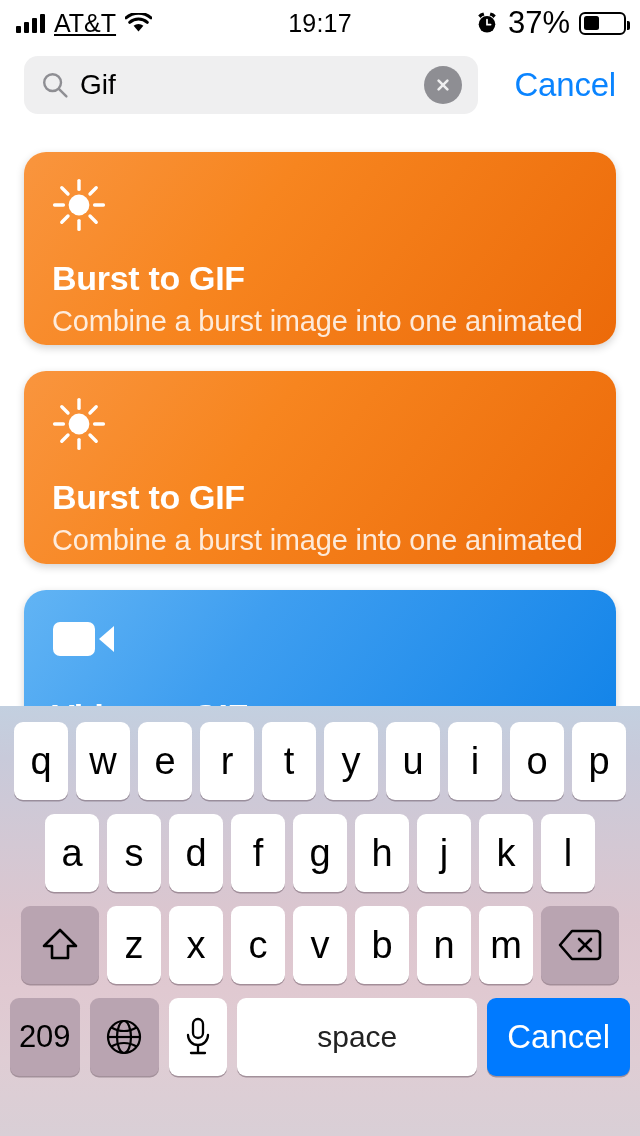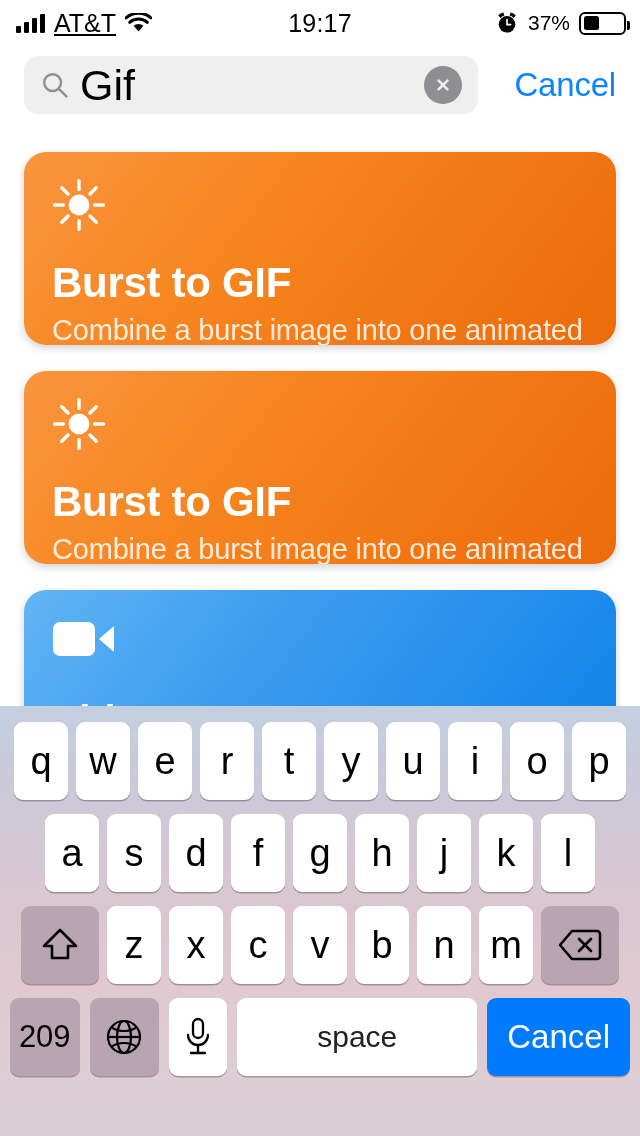--- a/index.html
+++ b/index.html
@@ -20,40 +20,40 @@
   .sb-center { position: absolute; left: 0; width: 640px; text-align: center;
     font-size: 25px; font-weight: 500; letter-spacing: 0.2px; }
   .sb-right { position: absolute; right: 14px; display: flex; align-items: center; gap: 9px; }
   .bars { display: flex; align-items: flex-end; gap: 3px; height: 20px; }
   .bars i { display: block; width: 5px; background: #000; border-radius: 1px; }
   .bars i:nth-child(1) { height: 7px; }
   .bars i:nth-child(2) { height: 11px; }
   .bars i:nth-child(3) { height: 15px; }
   .bars i:nth-child(4) { height: 19px; }
   .carrier { font-size: 25px; font-weight: 500; text-decoration: underline; }
-  .pct { font-size: 21px; font-weight: 500; }
+  .pct { font-size: 31px; font-weight: 500; }
   .battery { position: relative; width: 47px; height: 23px; border: 2.4px solid #000;
     border-radius: 6px; }
   .battery .fill { position: absolute; top: 2.6px; left: 2.6px; bottom: 2.6px;
     background: #000; border-radius: 2.5px; }
   .battery .cap { position: absolute; right: -6px; top: 7px; width: 3.5px; height: 9px;
     background: #000; border-radius: 0 2px 2px 0; }
 
   
   .searchrow {
     position: absolute; top: 54px; left: 0; width: 640px; height: 62px;
     display: flex; align-items: center; padding: 0 24px;
   }
   .searchfield {
     position: relative; flex: 1; height: 58px; background: #EFEFF0; border-radius: 14px;
     display: flex; align-items: center; padding: 0 16px;
   }
   .search-icon { width: 30px; height: 30px; margin-right: 10px; flex: none; }
   .search-input-text {
-    flex: 1; font-size: 43px; color: #000; line-height: 1;
+    flex: 1; font-size: 28px; color: #000; line-height: 1;
     white-space: nowrap; overflow: hidden;
   }
   .clear-btn {
     width: 38px; height: 38px; border-radius: 50%; background: #8E8E93;
     display: flex; align-items: center; justify-content: center; flex: none;
   }
   .cancel-btn {
     margin-left: 36px; color: #0A84FF; font-size: 33px; letter-spacing: -0.2px;
   }
 
@@ -62,21 +62,21 @@
   .card {
     position: relative; margin: 6px 24px 26px 24px; height: 193px;
     border-radius: 22px; overflow: hidden;
     box-shadow: 0 3px 9px rgba(0,0,0,0.18);
     padding: 26px 28px 0 28px;
   }
   .card.orange { background: linear-gradient(128deg, #F9953E 0%, #F7851F 38%, #EC6A09 100%); }
   .card.blue   { background: linear-gradient(128deg, #62B4F4 0%, #3E9EF0 35%, #0E81E8 100%); }
   .card-icon { height: 54px; margin-bottom: 28px; }
   .card-title {
-    color: #fff; font-size: 42px; font-weight: 700; letter-spacing: -0.3px;
+    color: #fff; font-size: 34px; font-weight: 700; letter-spacing: -0.3px;
     line-height: 1.1; margin-bottom: 8px;
   }
   .card-sub {
     color: rgba(255,255,255,0.84); font-size: 29px; letter-spacing: -0.2px;
     white-space: nowrap; overflow: hidden;
   }
 
   
   .keyboard {
     position: absolute; left: 0; bottom: 0; width: 640px; height: 430px;

